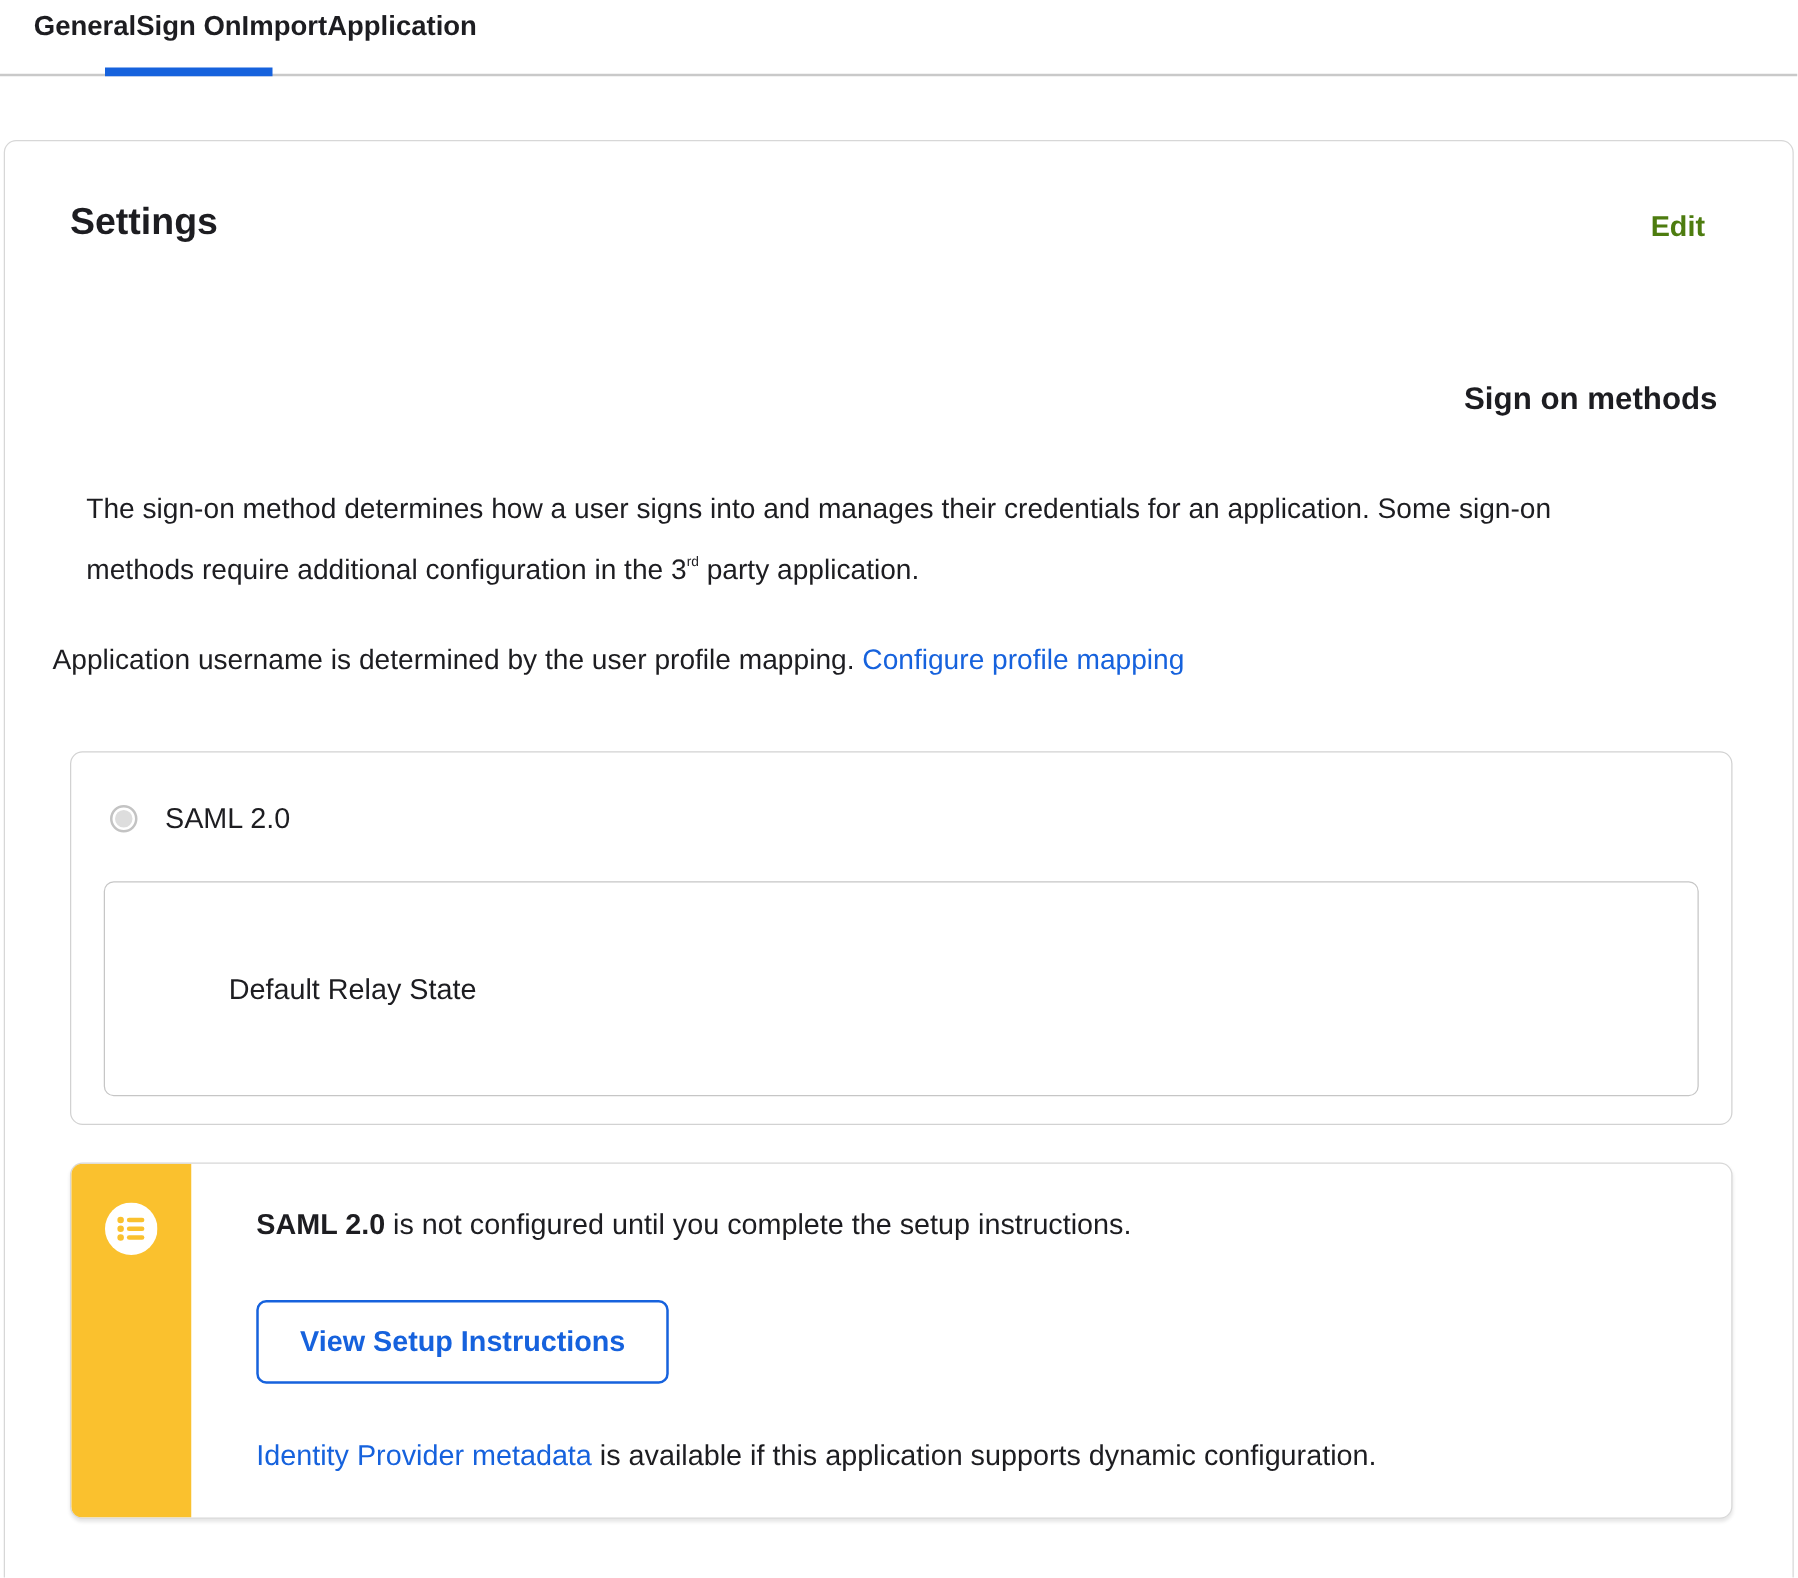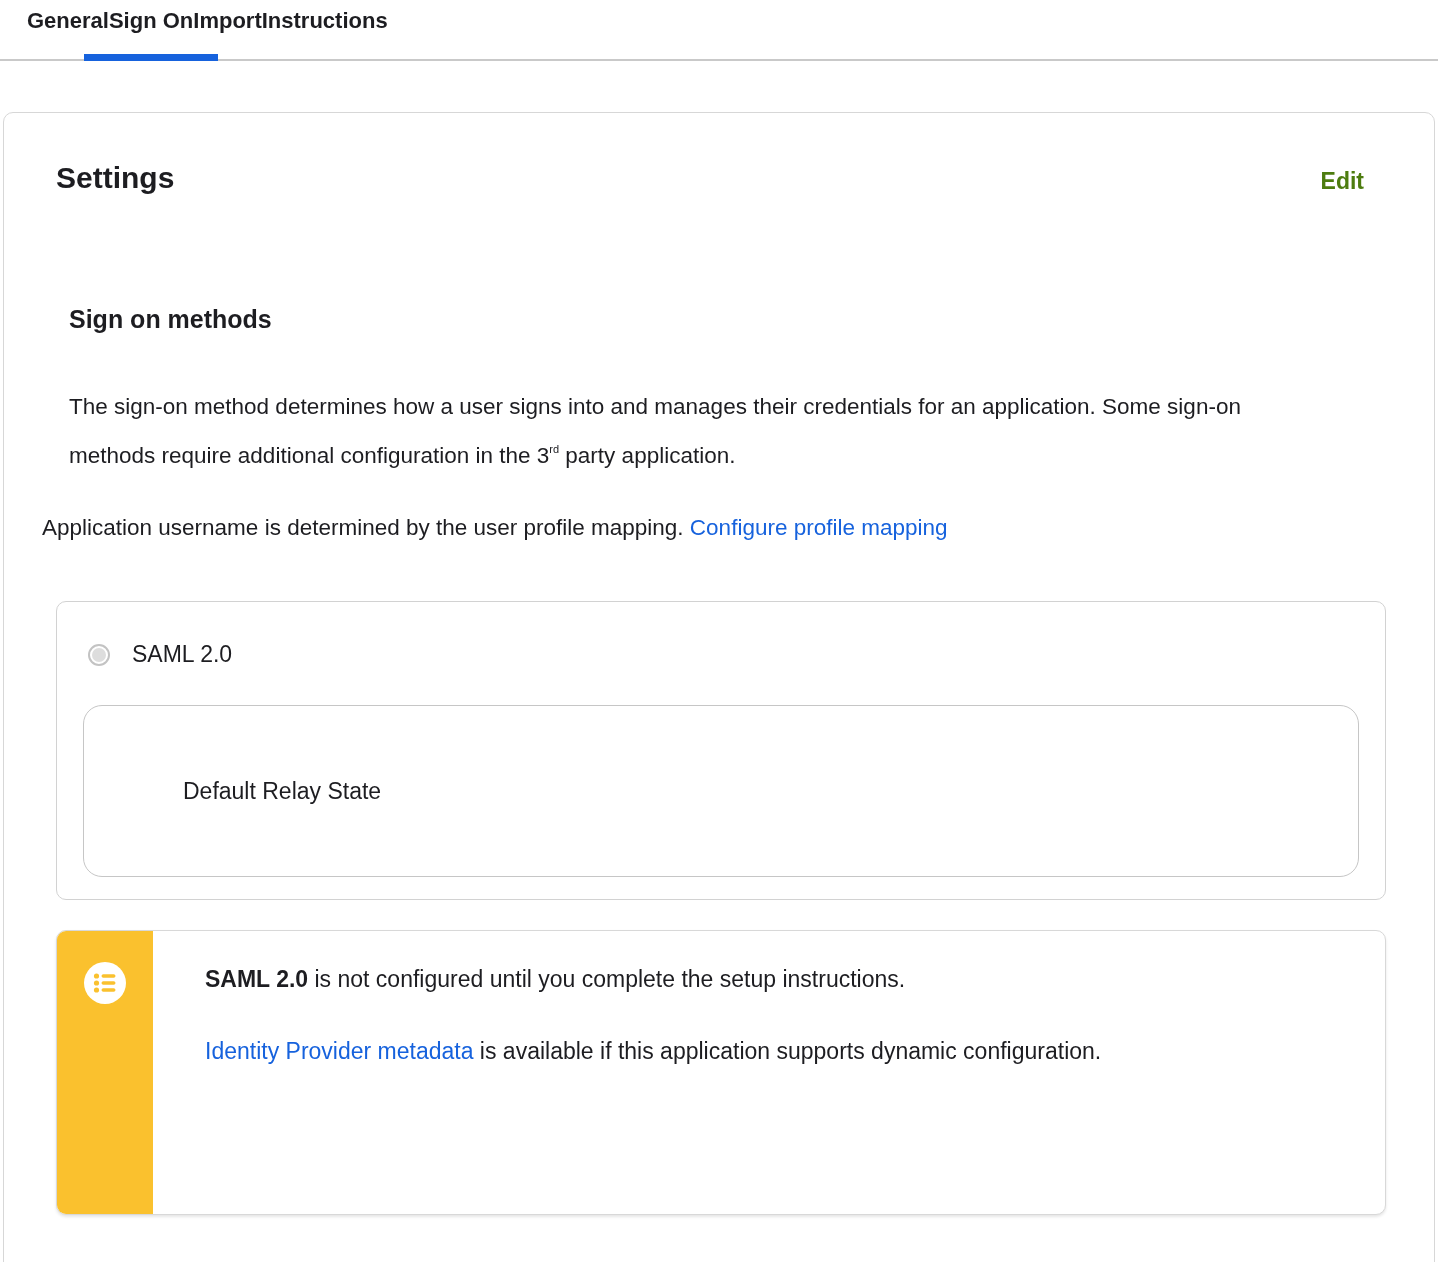--- a/index.html
+++ b/index.html
@@ -63,20 +63,21 @@
     margin-top: 9px;
     cursor: pointer;
     text-decoration: none;
   }
 
   .section-heading {
     font-size: 25px;
     font-weight: 700;
     margin: 106px 60px 16px 65px;
     line-height: 32px;
+    text-align: right;
   }
   .para {
     font-size: 22.5px;
     line-height: 49px;
     margin: 47px 150px 0 65px;
   }
   .para sup {
     font-size: 11px;
     position: relative;
     top: -2px;
@@ -115,21 +116,21 @@
     content: "";
     position: absolute;
     inset: 2px;
     border-radius: 50%;
     background: #dddddd;
   }
   .radio-label { font-size: 23px; }
   .field-box {
     margin-top: 37px;
     border: 1px solid #c6c6c6;
-    border-radius: 19px;
+    border-radius: 8px;
     height: 172px;
     display: flex;
     align-items: center;
     padding-left: 99px;
   }
   .field-label { font-size: 23px; }
 
   
   .banner {
     margin: 30px 48px 0 52px;
@@ -176,21 +177,21 @@
     line-height: 30px;
   }
 </style>
 </head>
 <body>
 
 <nav class="tabbar">
   <div class="tab">General</div>
   <div class="tab active">Sign On</div>
   <div class="tab">Import</div>
-  <div class="tab">Instructions</div>
+  <div class="tab">Application</div>
 </nav>
 
 <section class="card">
 
   <div class="card-header">
     <h1 class="card-title">Settings</h1>
     <a class="edit-link">Edit</a>
   </div>
 
   <h2 class="section-heading">Sign on methods</h2>
@@ -216,17 +217,18 @@
         <circle cx="12.5" cy="14" r="2.6" fill="#fac12e"></circle>
         <circle cx="12.5" cy="21" r="2.6" fill="#fac12e"></circle>
         <circle cx="12.5" cy="28" r="2.6" fill="#fac12e"></circle>
         <rect x="17.5" y="12.2" width="14" height="3.6" rx="1.8" fill="#fac12e"></rect>
         <rect x="17.5" y="19.2" width="14" height="3.6" rx="1.8" fill="#fac12e"></rect>
         <rect x="17.5" y="26.2" width="14" height="3.6" rx="1.8" fill="#fac12e"></rect>
       </svg>
     </div>
     <div class="banner-content">
       <p class="banner-text"><b>SAML 2.0</b><span> is not configured until you complete the setup instructions.</span></p>
+      <button class="setup-btn">View Setup Instructions</button>
       <p class="banner-footer"><a class="text-link">Identity Provider metadata</a><span> is available if this application supports dynamic configuration.</span></p>
     </div>
   </div>
 
 </section>
 
 </body></html>

